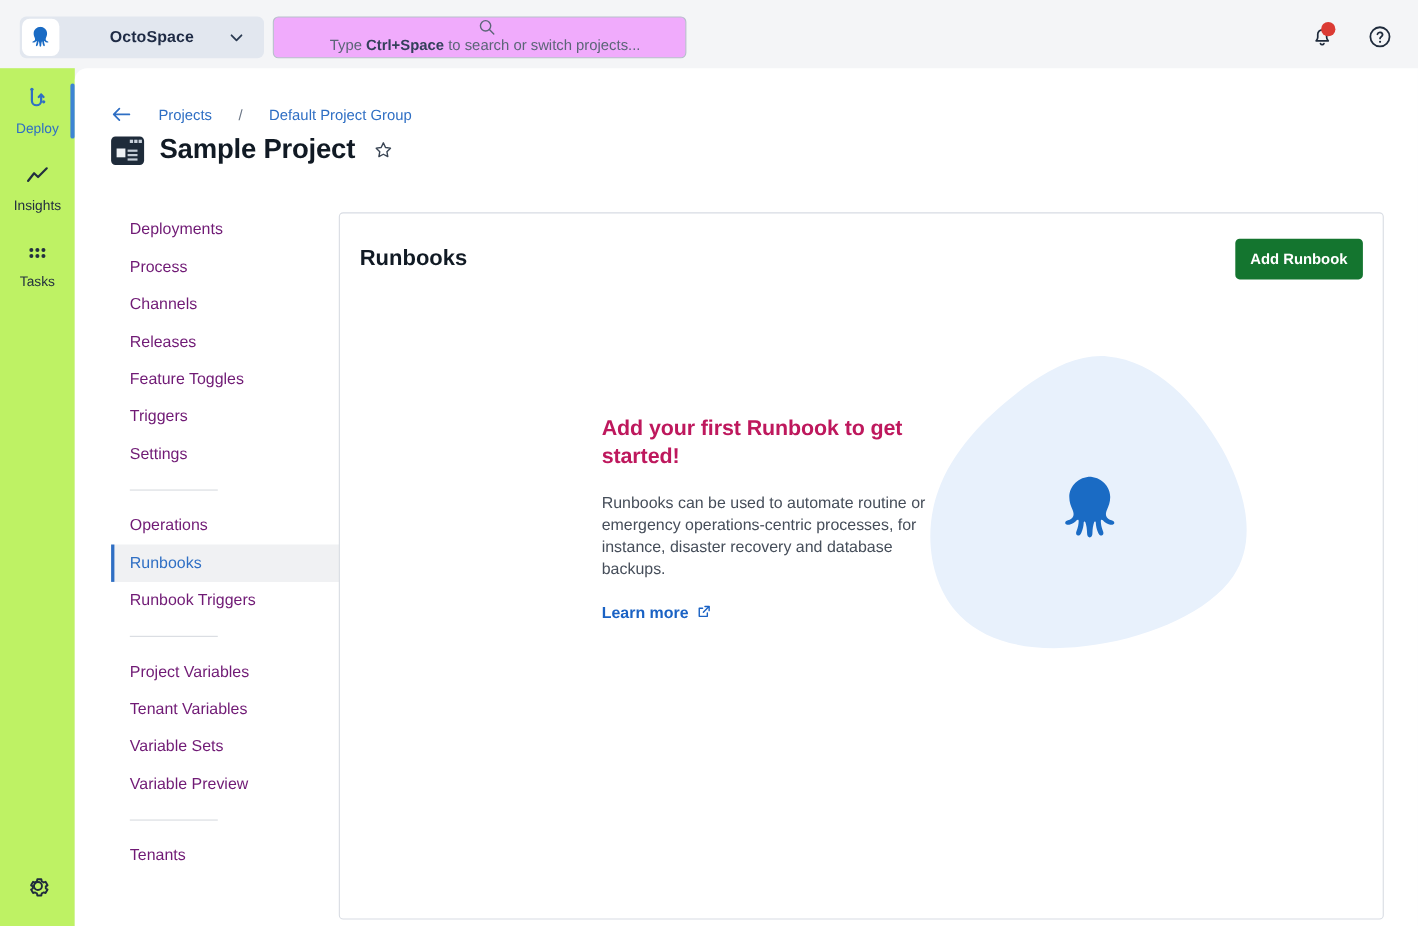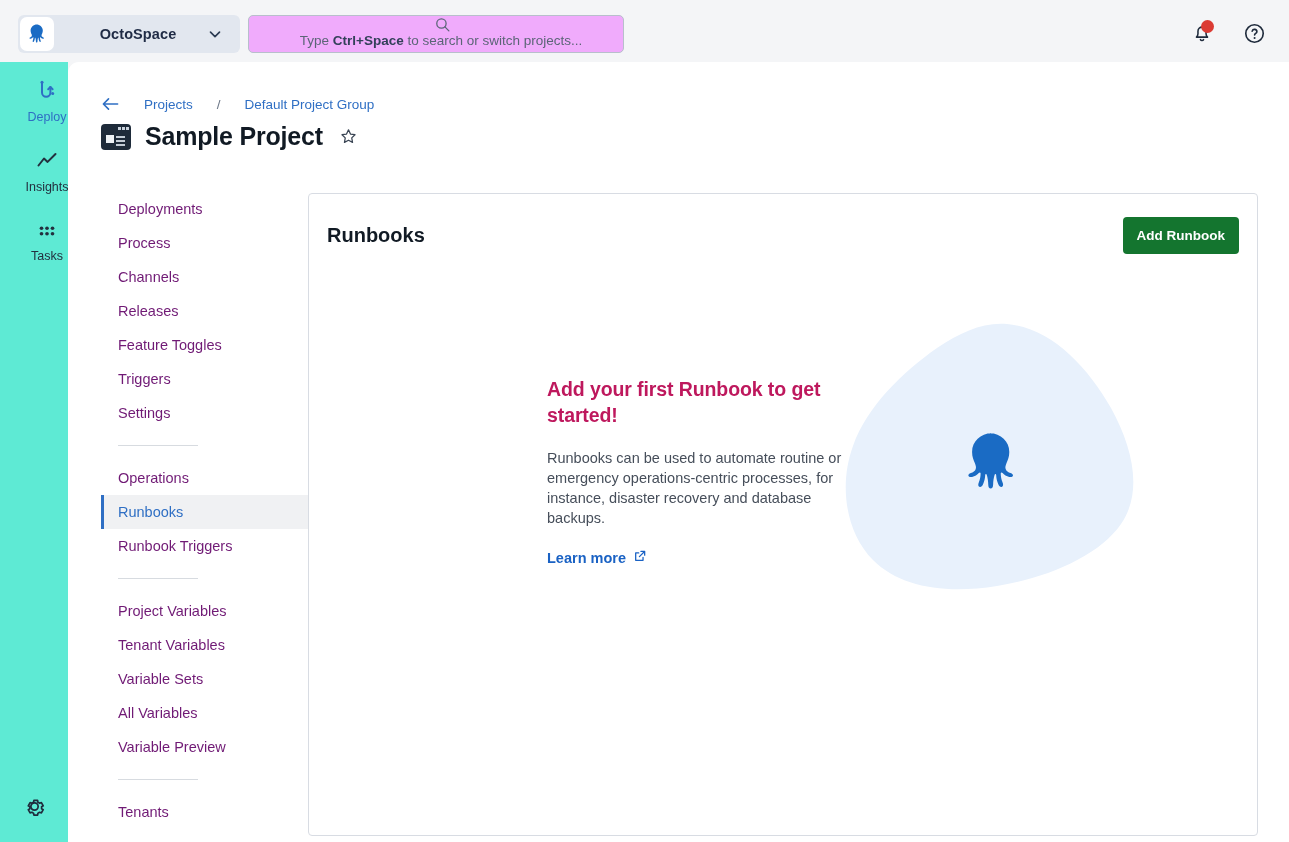--- a/index.html
+++ b/index.html
@@ -68,22 +68,21 @@
   #notification-dot {
     position: absolute; top: 4px; right: 5px;
     width: 13px; height: 13px; border-radius: 50%;
     background: #db3b34;
   }
 
   
   #rail {
     position: absolute; left: 0; top: 62px;
     width: 68px; height: 780px;
-    background: #5eead4;
-    padding-left: 13px;
+    background: #bef264;
   }
   .rail-item {
     width: 68px; height: 62px; margin-top: 8px;
     display: flex; flex-direction: column;
     align-items: center; justify-content: center; gap: 3px;
     cursor: pointer; position: relative;
   }
   .rail-item .rail-label { font-size: 12.5px; color: #23303f; }
   .rail-item.active .rail-label { color: #2f6fc4; font-weight: normal; }
   .rail-item.active::after {
@@ -379,23 +378,20 @@
     <div class="nav-divider"></div>
 
     <div class="nav-item">
         <span>Project Variables</span>
       </div>
     <div class="nav-item">
         <span>Tenant Variables</span>
       </div>
     <div class="nav-item">
         <span>Variable Sets</span>
-      </div>
-    <div class="nav-item">
-        <span>All Variables</span>
       </div>
     <div class="nav-item">
         <span>Variable Preview</span>
       </div>
 
     <div class="nav-divider"></div>
 
     <div class="nav-item">
         <span>Tenants</span>
       </div>

